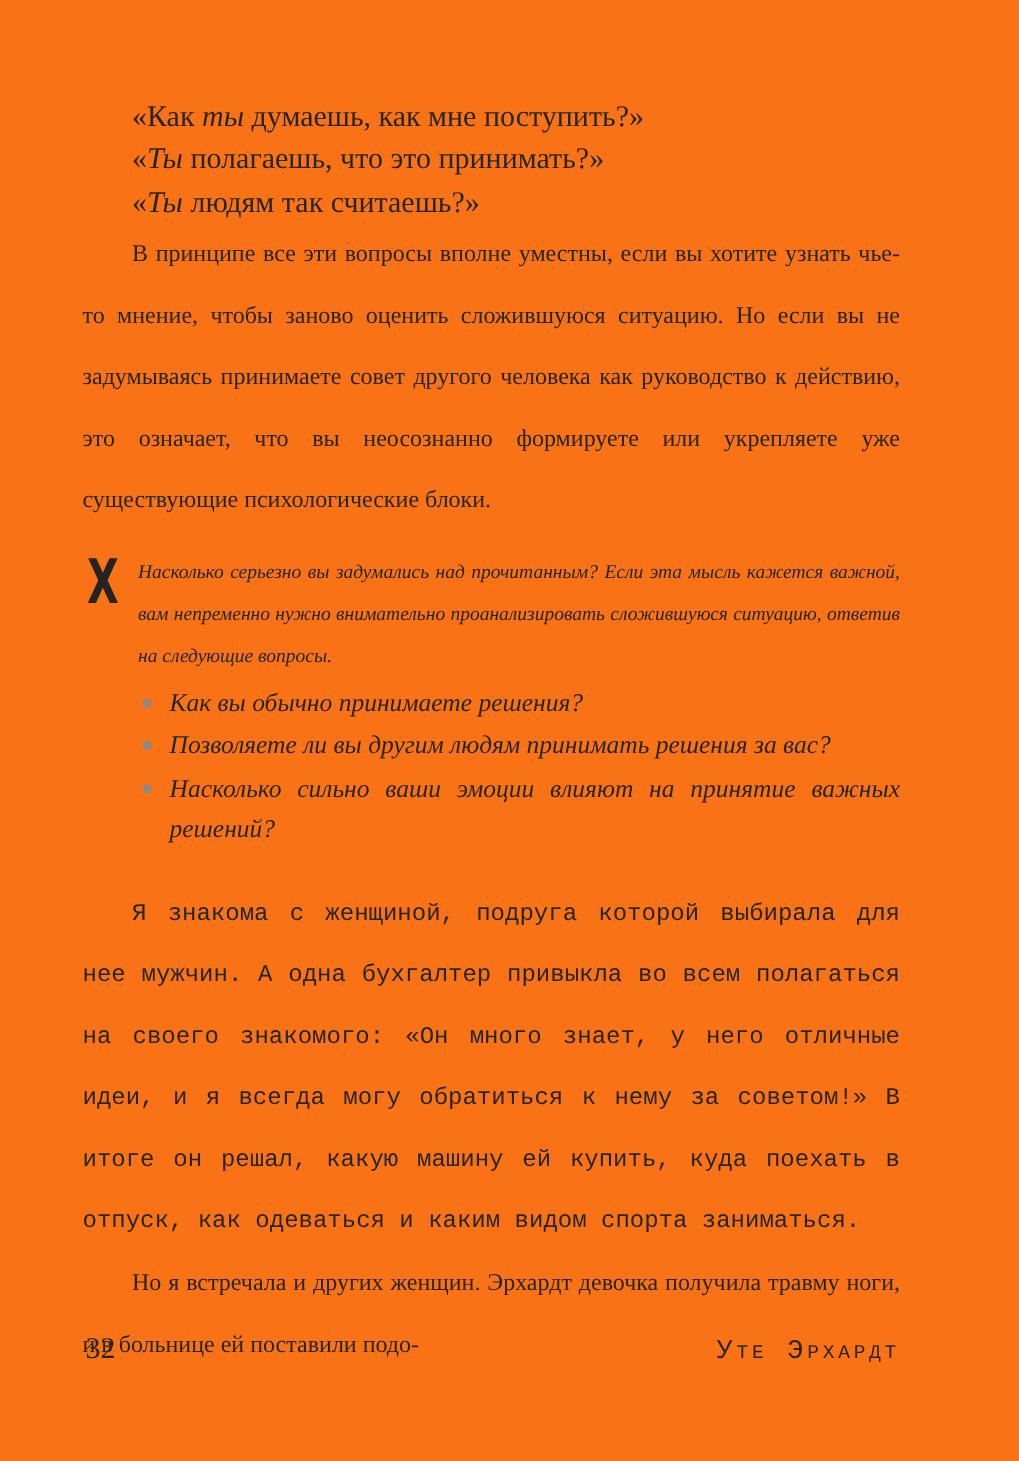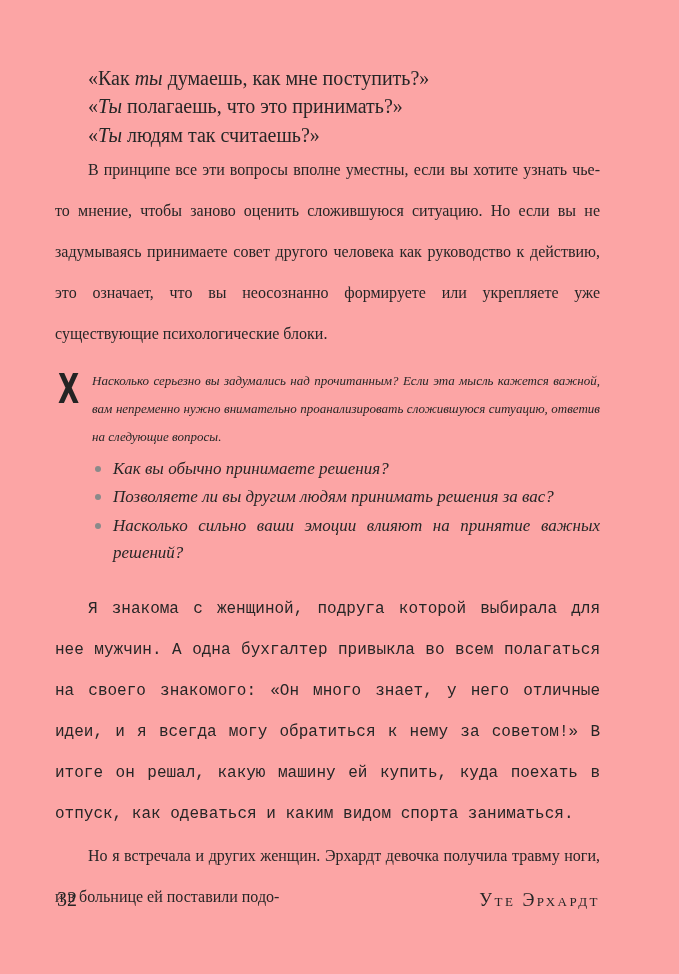--- a/index.html
+++ b/index.html
@@ -1,21 +1,21 @@
 <!DOCTYPE html>
 <html lang="ru"><head>
 <meta charset="utf-8">
 <style>
   html, body { margin: 0; padding: 0; background: #e8e8e8; }
   .page {
     position: relative;
     width: 679px;
     height: 974px;
     margin: 0 auto;
-    background: #fca5a5;
+    background: #f97316;
     color: #262626;
     font-family: "Liberation Serif", "DejaVu Serif", serif;
     overflow: hidden;
   }
   .text-area {
     position: absolute;
     left: 55px;
     top: 64px;
     width: 545px;
   }
@@ -89,20 +89,21 @@
     top: 888px;
     display: flex;
     justify-content: space-between;
     align-items: baseline;
   }
   .page-num { font-size: 20px; }
   .running-head {
     font-size: 18px;
     font-variant: small-caps;
     letter-spacing: 2.5px;
+    font-family: Liberation Mono, monospace;
   }
 </style>
 </head>
 <body>
 
 <div class="page">
   <main class="text-area">
 
     <p class="quote-line"><span>«Как </span><em>ты</em><span> думаешь, как мне поступить?»</span></p>
     <p class="quote-line"><span>«</span><em>Ты</em><span> полагаешь, что это принимать?»</span></p>

